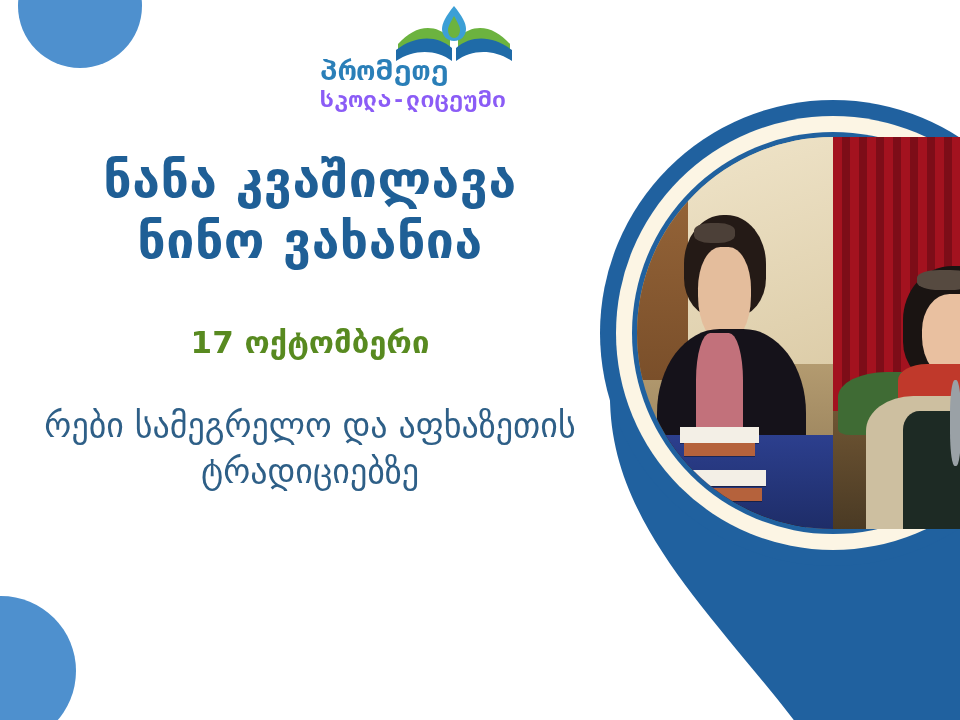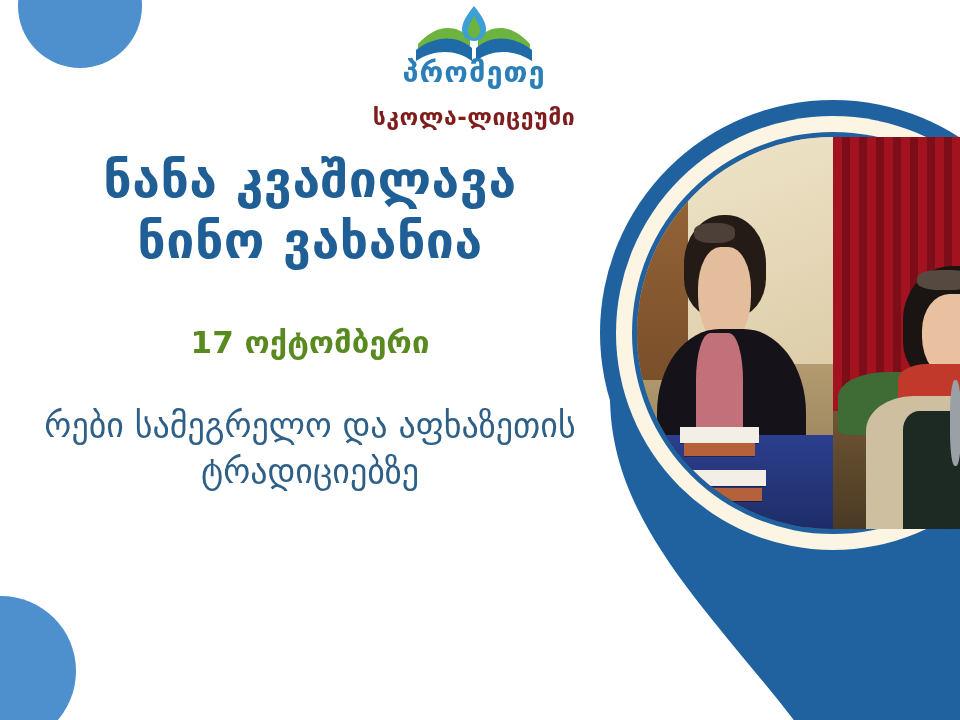--- a/index.html
+++ b/index.html
@@ -229,47 +229,47 @@
   }
   #photo-right-overflow .mic {
     position: absolute; left: 50%; top: 62%; width: 5%; height: 22%;
     border-radius: 40%;
     background: #9aa1a6;
   }
 
   
   #logo {
     position: absolute;
-    left: 340px;
+    left: 320px;
     top: 4px;
     width: 268px;
     height: 112px;
-    text-align: center;
+    font-family: Liberation Mono, monospace;
   }
   #logo-mark {
     display: block;
     margin: 0 auto;
   }
   #logo-word-main {
     display: block;
     color: #2A7FB8;
     font-size: 29px;
     font-weight: 700;
     letter-spacing: 1px;
     line-height: 1;
     margin-top: -4px;
   }
   #logo-word-sub {
     display: block;
-    color: #7f1d1d;
+    color: #8b5cf6;
     font-size: 23px;
     font-weight: 700;
     letter-spacing: 0.5px;
     line-height: 1.05;
-    margin-top: 18px;
+    margin-top: 2px;
   }
 
   
   #text-block {
     position: absolute;
     left: -40px;
     top: 150px;
     width: 700px;
     text-align: center;
   }

